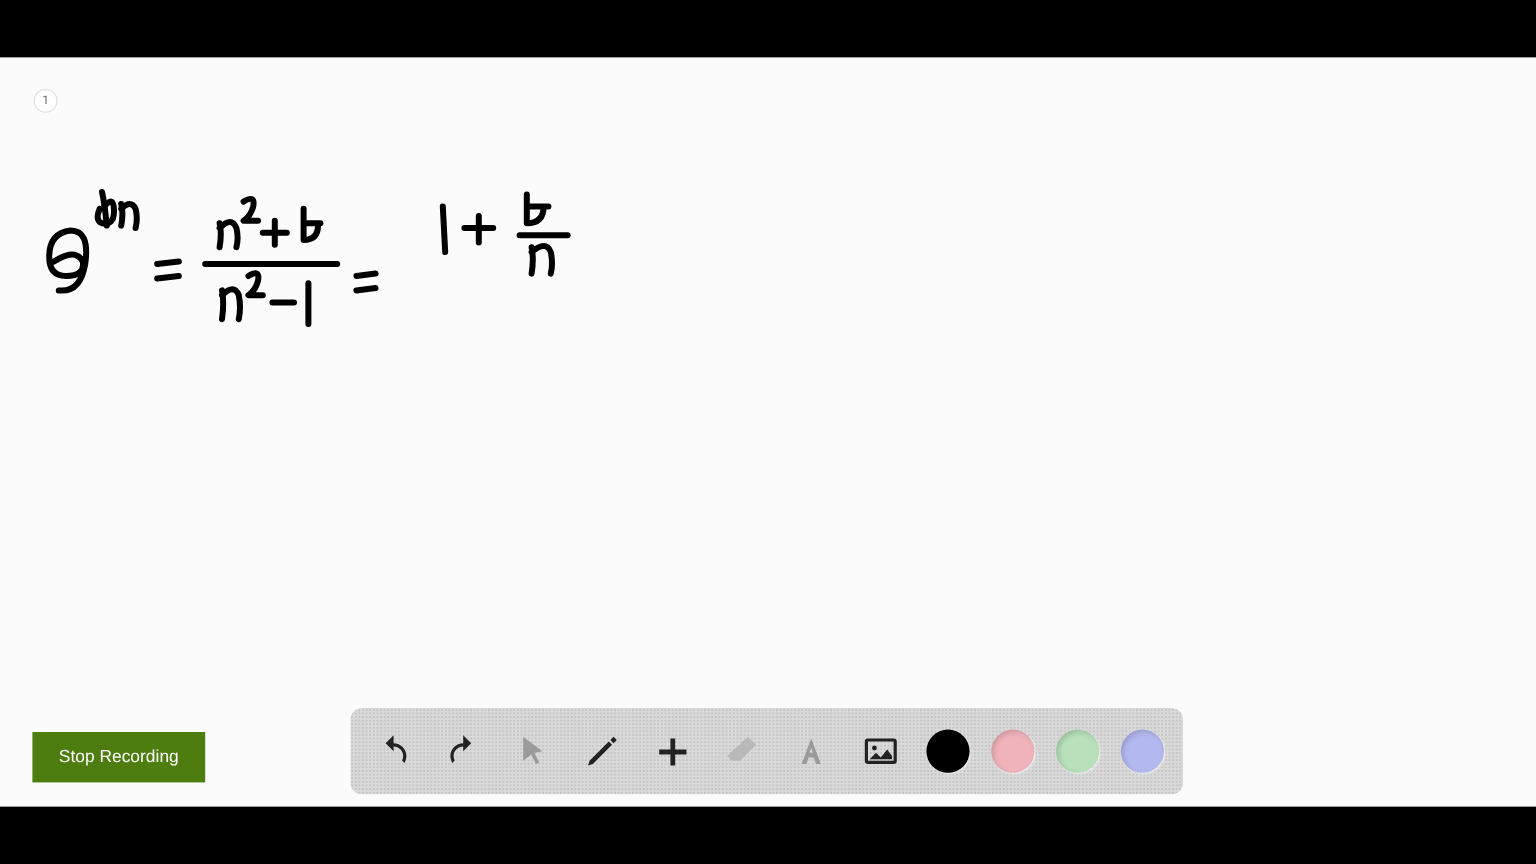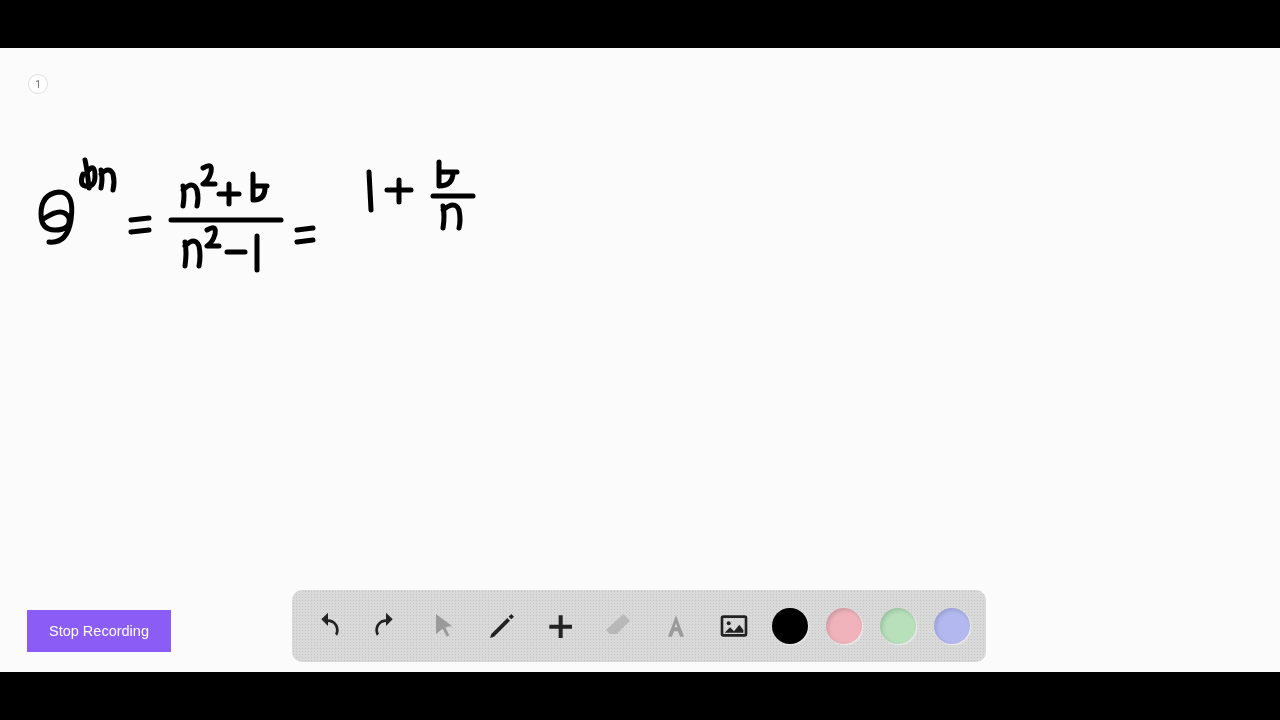--- a/index.html
+++ b/index.html
@@ -12,21 +12,21 @@
     position: absolute; top: 26px; left: 28px;
     width: 20px; height: 20px; border-radius: 50%;
     background: #fff; border: 1px solid #e0e0e0;
     display: flex; align-items: center; justify-content: center;
     font-size: 10px; color: #6b6b6b;
   }
   .handwriting { position: absolute; top: 100px; left: 35px; }
   .stop-btn {
     position: absolute; left: 27px; bottom: 20px;
     height: 42px; padding: 0 22px;
-    background: #8b5cf6; color: #fff; border: none;
+    background: #4d7c0f; color: #fff; border: none;
     font-size: 14.5px; cursor: pointer;
     display: flex; align-items: center; justify-content: center; margin-top: 18px;
   }
   .toolbar {
     position: absolute; bottom: 10px; left: 292px;
     width: 694px; height: 72px;
     background: #d9d9d9; border-radius: 10px;
     display: flex; flex-direction: row; gap: 18px;
     align-items: center; justify-content: center;
     padding: 0 16px;

